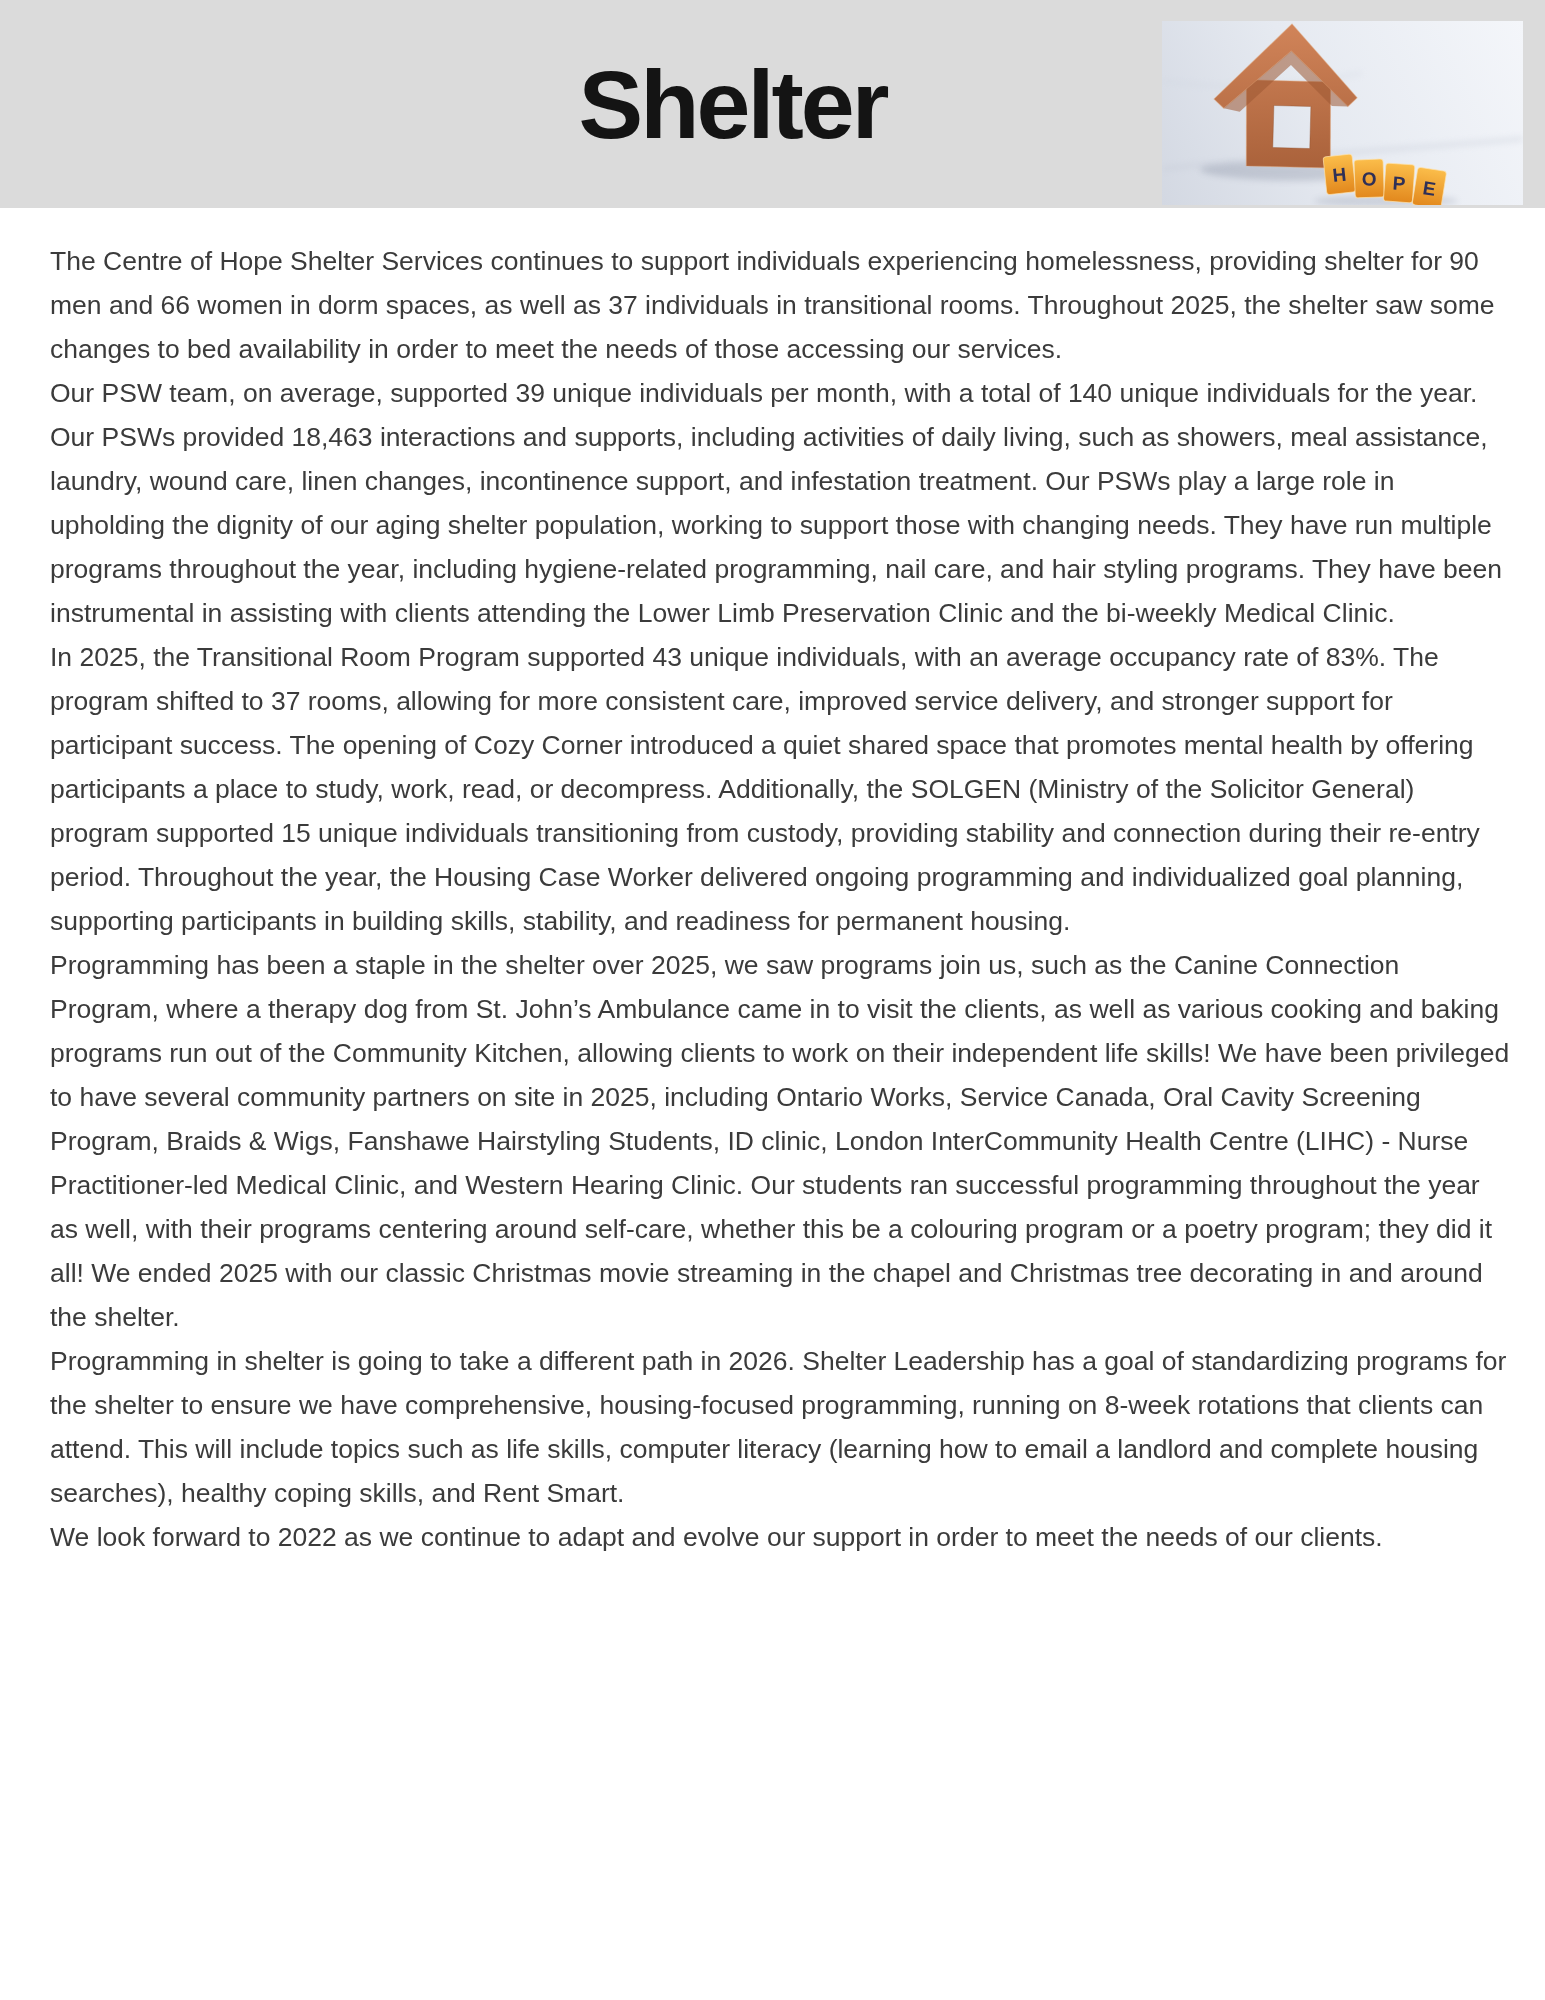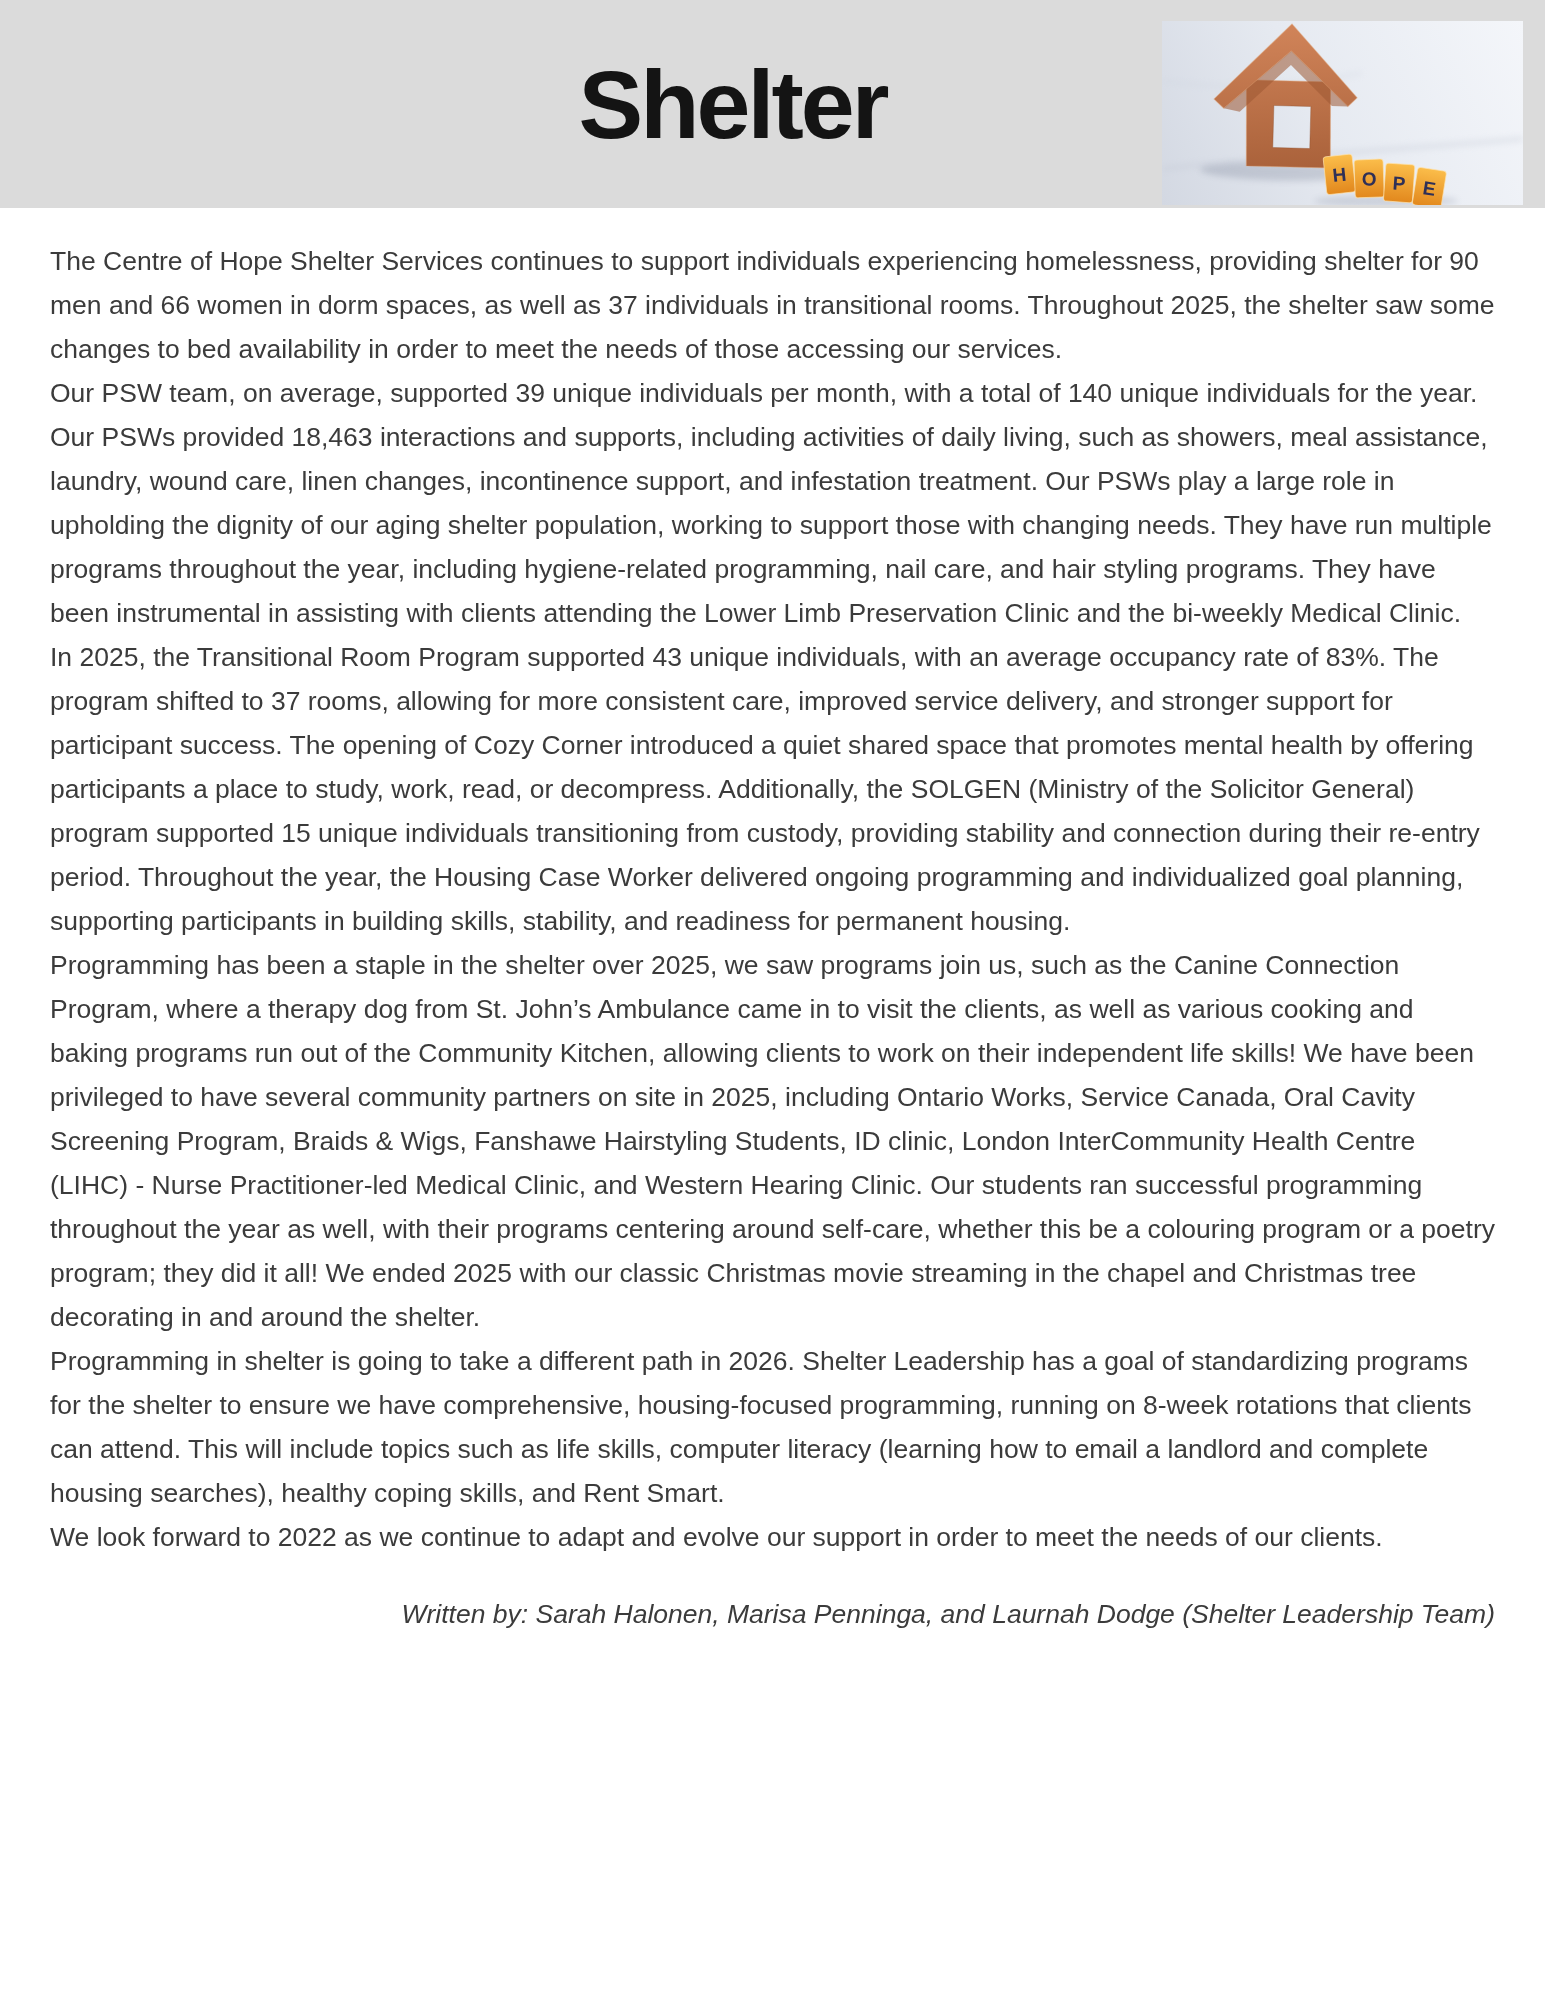--- a/index.html
+++ b/index.html
@@ -25,21 +25,21 @@
     color:var(--title,#141414);
     line-height:1;
   }
   .photo{
     position:absolute;
     top:21px;right:22px;
     width:361px;height:184px;
     display:block;
   }
   .content{
-    padding:31px 50px 0 50px;
+    padding:31px 33px 0 50px;
     font-size:26.5px;
     line-height:44px;
     color:var(--text,#3b3b3b);
   }
   .content p{margin:0;}
   .byline{
     margin-top:33px !important;
     text-align:right;
     font-style:italic;
   }
@@ -106,16 +106,15 @@
     </svg>
   </header>
 
   <main class="content">
     <p>The Centre of Hope Shelter Services continues to support individuals experiencing homelessness, providing shelter for 90 men and 66 women in dorm spaces, as well as 37 individuals in transitional rooms. Throughout 2025, the shelter saw some changes to bed availability in order to meet the needs of those accessing our services.</p>
     <p>Our PSW team, on average, supported 39 unique individuals per month, with a total of 140 unique individuals for the year. Our PSWs provided 18,463 interactions and supports, including activities of daily living, such as showers, meal assistance, laundry, wound care, linen changes, incontinence support, and infestation treatment. Our PSWs play a large role in upholding the dignity of our aging shelter population, working to support those with changing needs. They have run multiple programs throughout the year, including hygiene-related programming, nail care, and hair styling programs. They have been instrumental in assisting with clients attending the Lower Limb Preservation Clinic and the bi-weekly Medical Clinic.</p>
     <p>In 2025, the Transitional Room Program supported 43 unique individuals, with an average occupancy rate of 83%. The program shifted to 37 rooms, allowing for more consistent care, improved service delivery, and stronger support for participant success. The opening of Cozy Corner introduced a quiet shared space that promotes mental health by offering participants a place to study, work, read, or decompress. Additionally, the SOLGEN (Ministry of the Solicitor General) program supported 15 unique individuals transitioning from custody, providing stability and connection during their re-entry period. Throughout the year, the Housing Case Worker delivered ongoing programming and individualized goal planning, supporting participants in building skills, stability, and readiness for permanent housing.</p>
     <p>Programming has been a staple in the shelter over 2025, we saw programs join us, such as the Canine Connection Program, where a therapy dog from St. John’s Ambulance came in to visit the clients, as well as various cooking and baking programs run out of the Community Kitchen, allowing clients to work on their independent life skills! We have been privileged to have several community partners on site in 2025, including Ontario Works, Service Canada, Oral Cavity Screening Program, Braids &amp; Wigs, Fanshawe Hairstyling Students, ID clinic, London InterCommunity Health Centre (LIHC) - Nurse Practitioner-led Medical Clinic, and Western Hearing Clinic. Our students ran successful programming throughout the year as well, with their programs centering around self-care, whether this be a colouring program or a poetry program; they did it all! We ended 2025 with our classic Christmas movie streaming in the chapel and Christmas tree decorating in and around the shelter.</p>
     <p>Programming in shelter is going to take a different path in 2026. Shelter Leadership has a goal of standardizing programs for the shelter to ensure we have comprehensive, housing-focused programming, running on 8-week rotations that clients can attend. This will include topics such as life skills, computer literacy (learning how to email a landlord and complete housing searches), healthy coping skills, and Rent Smart.</p>
     <p>We look forward to 2022 as we continue to adapt and evolve our support in order to meet the needs of our clients.</p>
-    <p class="byline">Written by: Sarah Halonen, Marisa Penninga, and Laurnah Dodge (Shelter Leadership Team)</p>
   </main>
 
 </div>
 
 </body></html>

